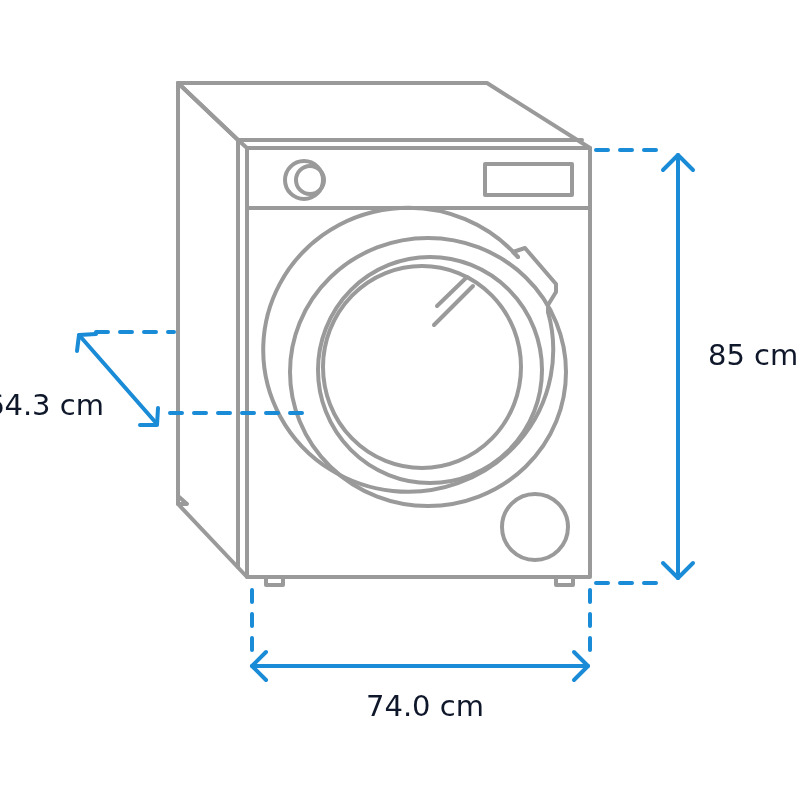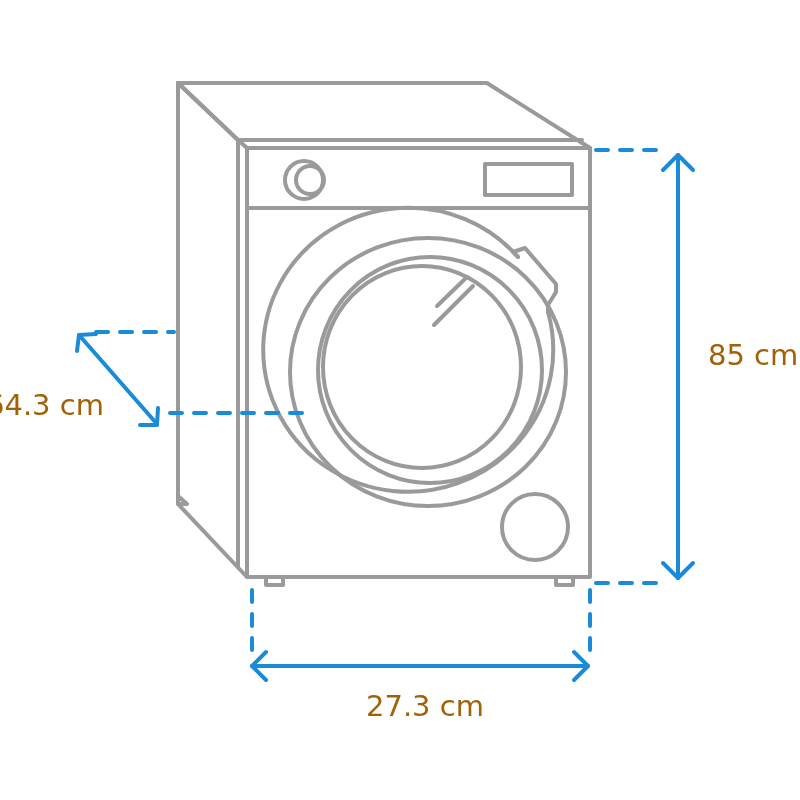--- a/index.html
+++ b/index.html
@@ -2,21 +2,21 @@
 <html><head>
   <meta charset="utf-8">
   <style>
     html, body { margin: 0; padding: 0; background: #ffffff; }
     body { width: 800px; height: 800px; overflow: hidden; position: relative; }
     .canvas { position: absolute; left: 0; top: 0; width: 800px; height: 800px; }
     .label {
       position: absolute;
       font-family: "DejaVu Sans", "Liberation Sans", sans-serif;
       font-size: 29px;
-      color: #a16207;
+      color: #0f172a;
       white-space: nowrap;
       line-height: 1;
     }
     #lbl-depth { left: -14px; top: 391px; }
     #lbl-height { left: 708px; top: 341px; }
     #lbl-width { left: 366px; top: 692px; }
   </style>
 </head>
 <body>
 
@@ -70,13 +70,13 @@
     <line x1="96" y1="332" x2="174" y2="332" stroke-dasharray="12,12"></line>
     <line x1="170" y1="413" x2="310" y2="413" stroke-dasharray="12,12"></line>
     <line x1="79" y1="335" x2="157" y2="424"></line>
     <polyline points="77,351 79,335 96,334"></polyline>
     <polyline points="140,425 157,425 158,408"></polyline>
   </g>
 </svg>
 
 <div class="label" id="lbl-depth">64.3 cm</div>
 <div class="label" id="lbl-height">85 cm</div>
-<div class="label" id="lbl-width">27.3 cm</div>
+<div class="label" id="lbl-width">74.0 cm</div>
 
 </body></html>

